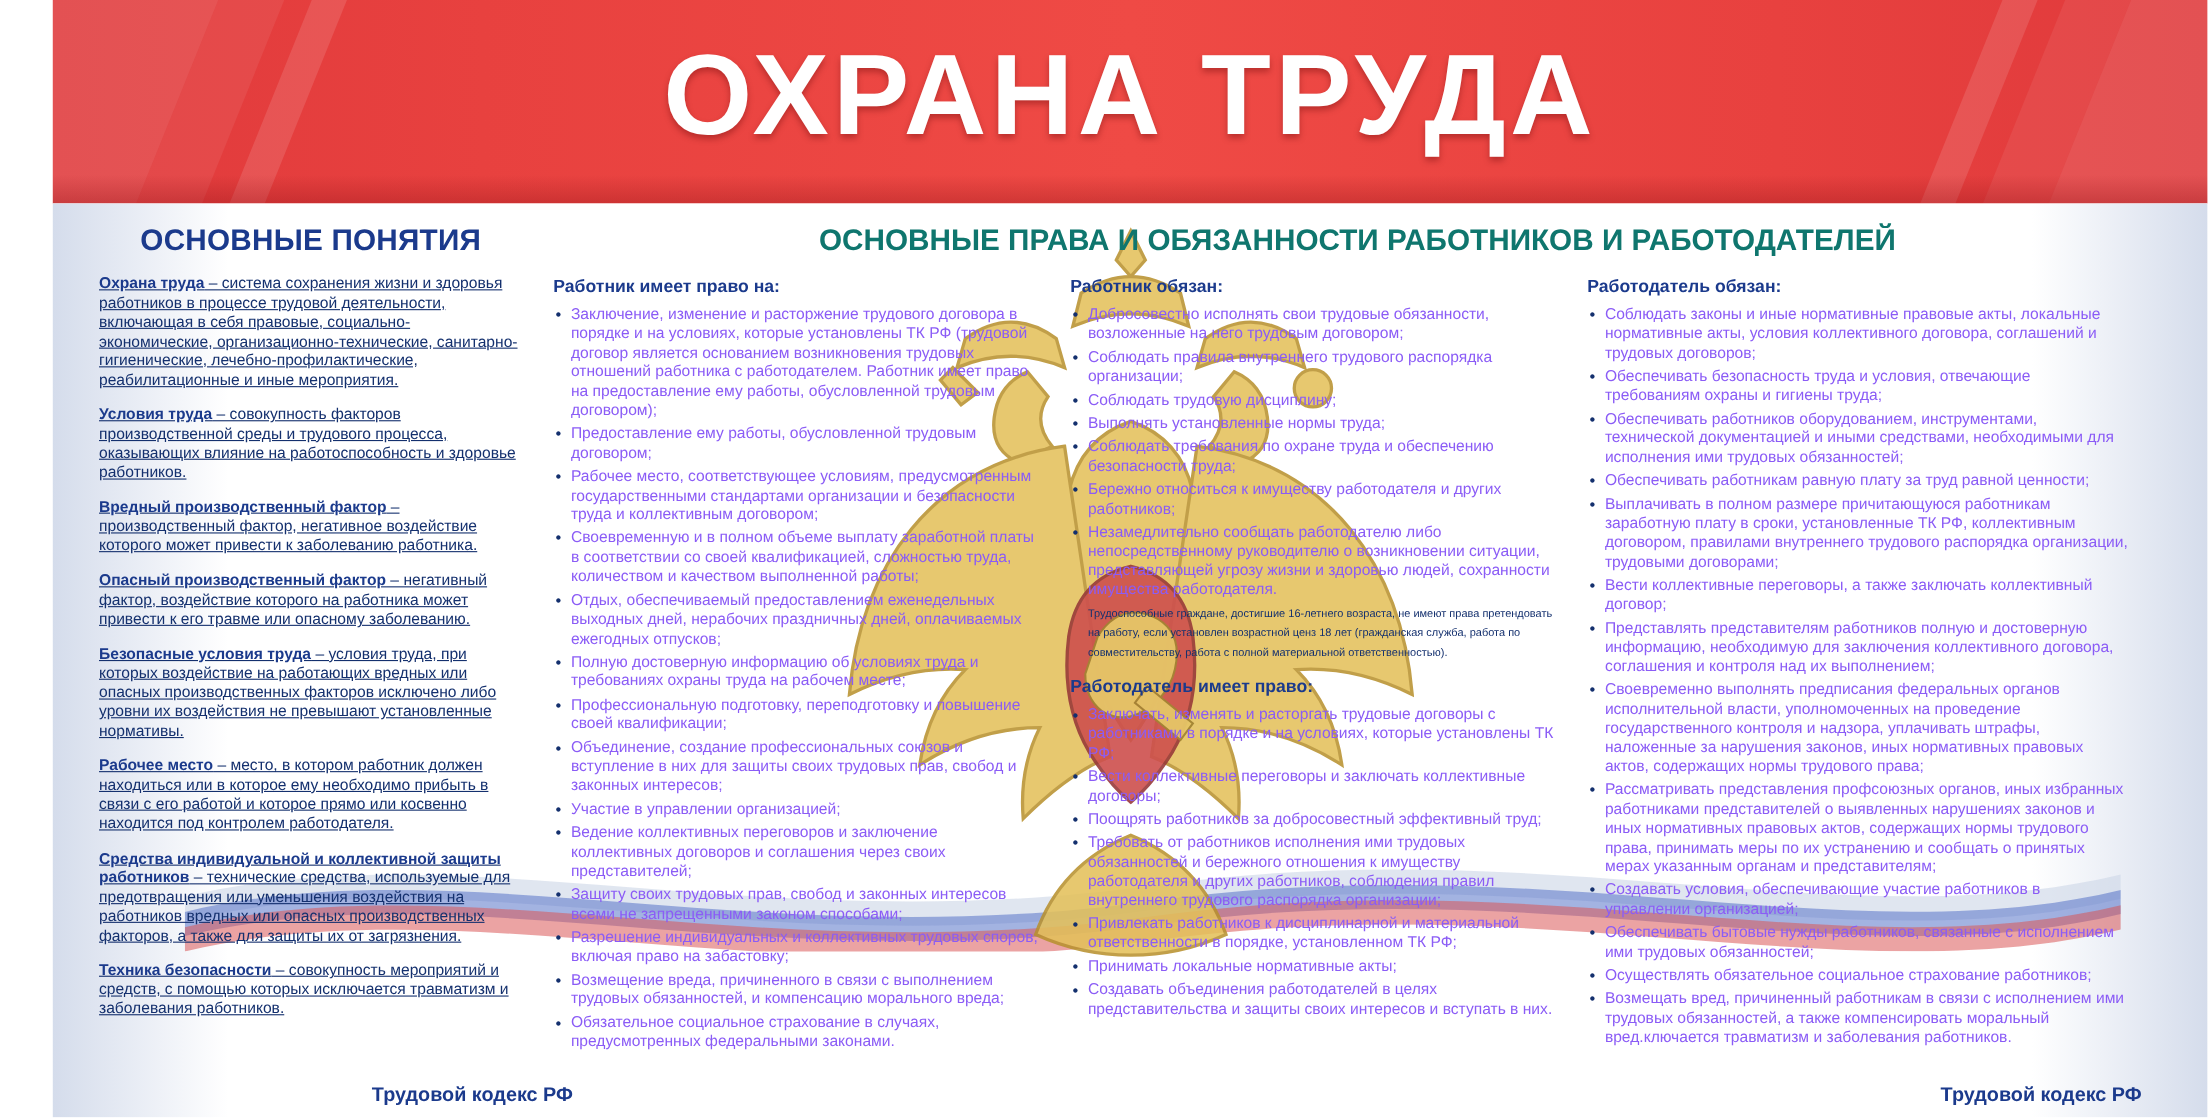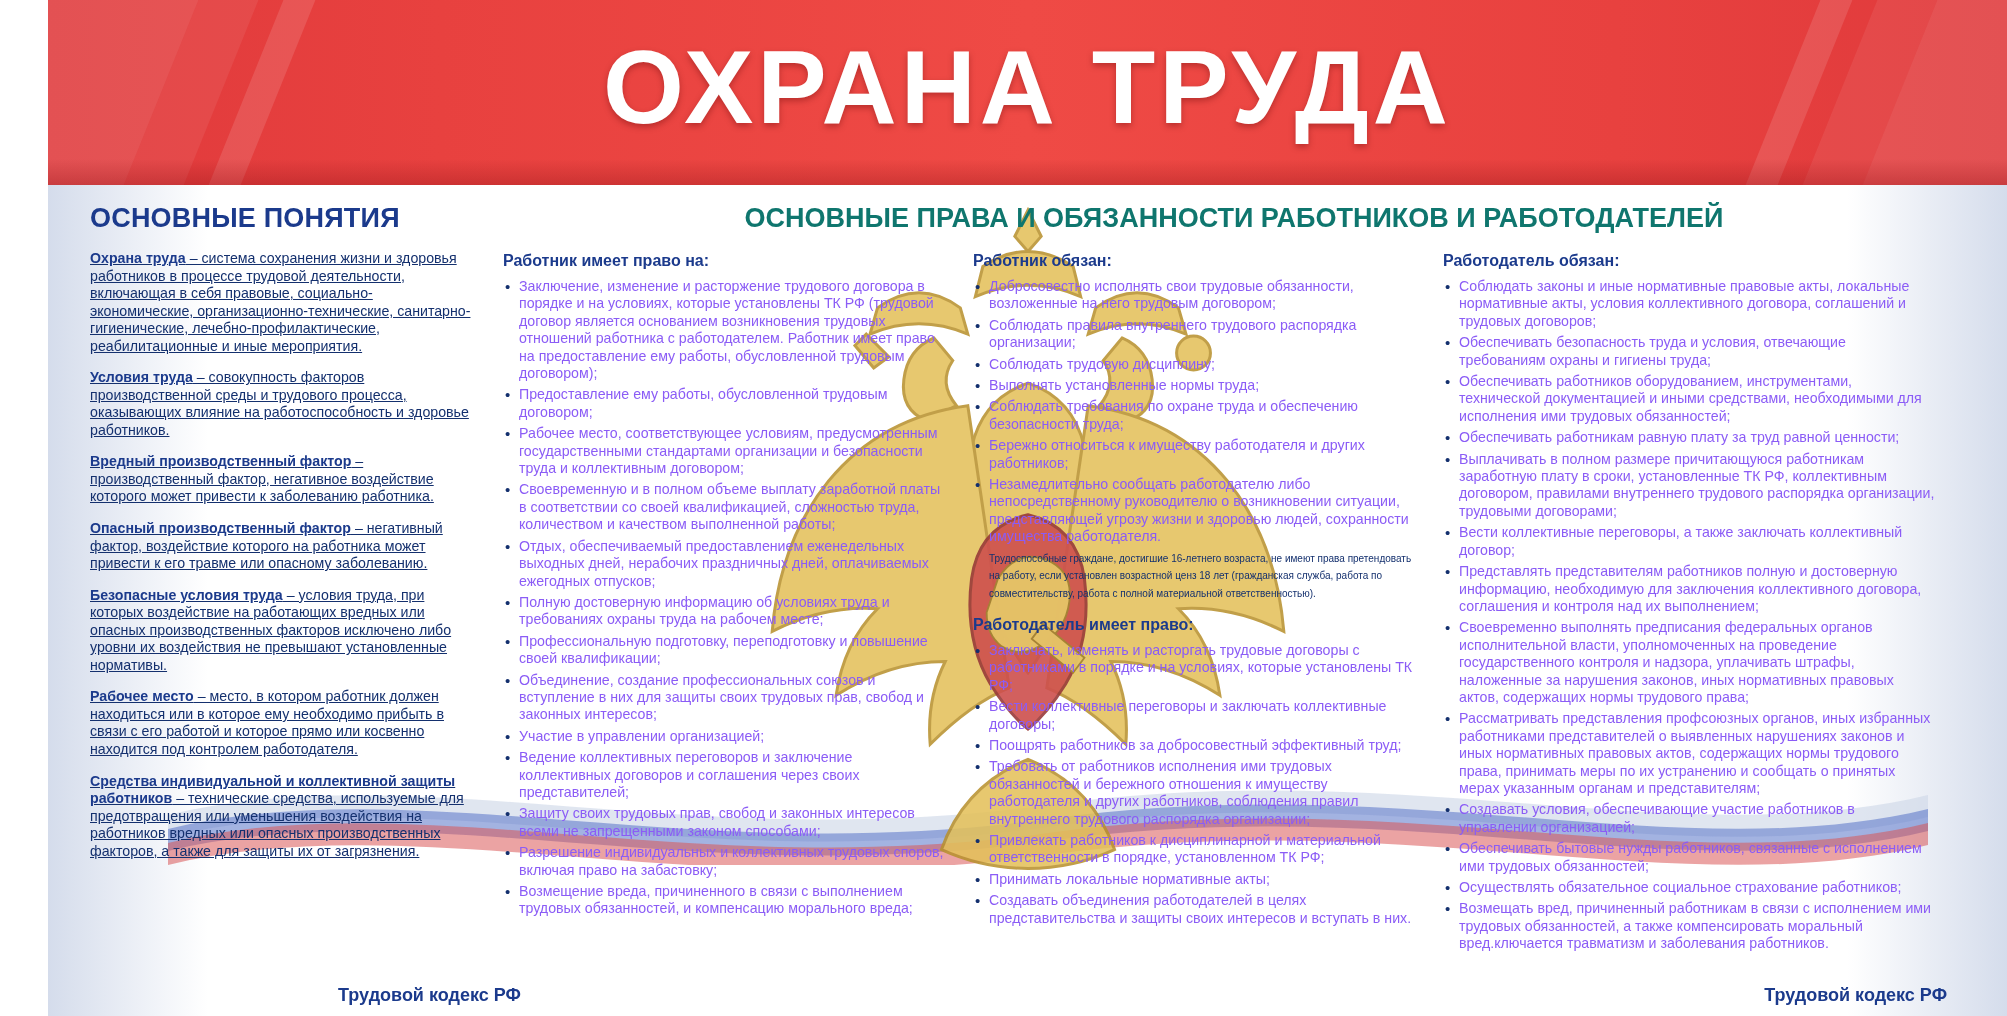--- a/index.html
+++ b/index.html
@@ -100,20 +100,21 @@
   .col-rights   { width: 1490px; display: flex; gap: 0; }
   .subcol { padding: 0 14px; }
   .subcol-1 { width: 470px; }
   .subcol-2 { width: 470px; }
   .subcol-3 { width: 520px; }
 
   h2.section-title {
     color: #1b3a8c;
     font-size: 27px;
     font-weight: bold;
+    text-align: center;
     margin: 0 0 16px 0;
     letter-spacing: 0.2px;
   }
   h2.wide-title {
     color: #0f766e;
     font-size: 27px;
     font-weight: bold;
     text-align: center;
     margin: 0 0 18px 0;
   }
@@ -248,20 +249,23 @@
           <b>Опасный производственный фактор</b><span> – негативный фактор, воздействие которого на работника может привести к его травме или опасному заболеванию.</span>
         </p>
         <p class="term">
           <b>Безопасные условия труда</b><span> – условия труда, при которых воздействие на работающих вредных или опасных производственных факторов исключено либо уровни их воздействия не превышают установленные нормативы.</span>
         </p>
         <p class="term">
           <b>Рабочее место</b><span> – место, в котором работник должен находиться или в которое ему необходимо прибыть в связи с его работой и которое прямо или косвенно находится под контролем работодателя.</span>
         </p>
         <p class="term">
           <b>Средства индивидуальной и коллективной защиты работников</b><span> – технические средства, используемые для предотвращения или уменьшения воздействия на работников вредных или опасных производственных факторов, а также для защиты их от загрязнения.</span>
+        </p>
+        <p class="term">
+          <b>Техника безопасности</b><span> – совокупность мероприятий и средств, с помощью которых исключается травматизм и заболевания работников.</span>
         </p>
       </div>
 
       <div style="width:1490px;">
         <div class="wide-title-wrap">
           <h2 class="wide-title">ОСНОВНЫЕ ПРАВА И ОБЯЗАННОСТИ РАБОТНИКОВ И РАБОТОДАТЕЛЕЙ</h2>
         </div>
 
         <div class="col-rights">
 
@@ -274,20 +278,21 @@
               <li>Своевременную и в полном объеме выплату заработной платы в соответствии со своей квалификацией, сложностью труда, количеством и качеством выполненной работы;</li>
               <li>Отдых, обеспечиваемый предоставлением еженедельных выходных дней, нерабочих праздничных дней, оплачиваемых ежегодных отпусков;</li>
               <li>Полную достоверную информацию об условиях труда и требованиях охраны труда на рабочем месте;</li>
               <li>Профессиональную подготовку, переподготовку и повышение своей квалификации;</li>
               <li>Объединение, создание профессиональных союзов и вступление в них для защиты своих трудовых прав, свобод и законных интересов;</li>
               <li>Участие в управлении организацией;</li>
               <li>Ведение коллективных переговоров и заключение коллективных договоров и соглашения через своих представителей;</li>
               <li>Защиту своих трудовых прав, свобод и законных интересов всеми не запрещенными законом способами;</li>
               <li>Разрешение индивидуальных и коллективных трудовых споров, включая право на забастовку;</li>
               <li>Возмещение вреда, причиненного в связи с выполнением трудовых обязанностей, и компенсацию морального вреда;</li>
+              <li>Обязательное социальное страхование в случаях, предусмотренных федеральными законами.</li>
             </ul>
           </div>
 
           <div class="subcol subcol-2">
             <h3 class="sub-title">Работник обязан:</h3>
             <ul class="bullets">
               <li>Добросовестно исполнять свои трудовые обязанности, возложенные на него трудовым договором;</li>
               <li>Соблюдать правила внутреннего трудового распорядка организации;</li>
               <li>Соблюдать трудовую дисциплину;</li>
               <li>Выполнять установленные нормы труда;</li>

